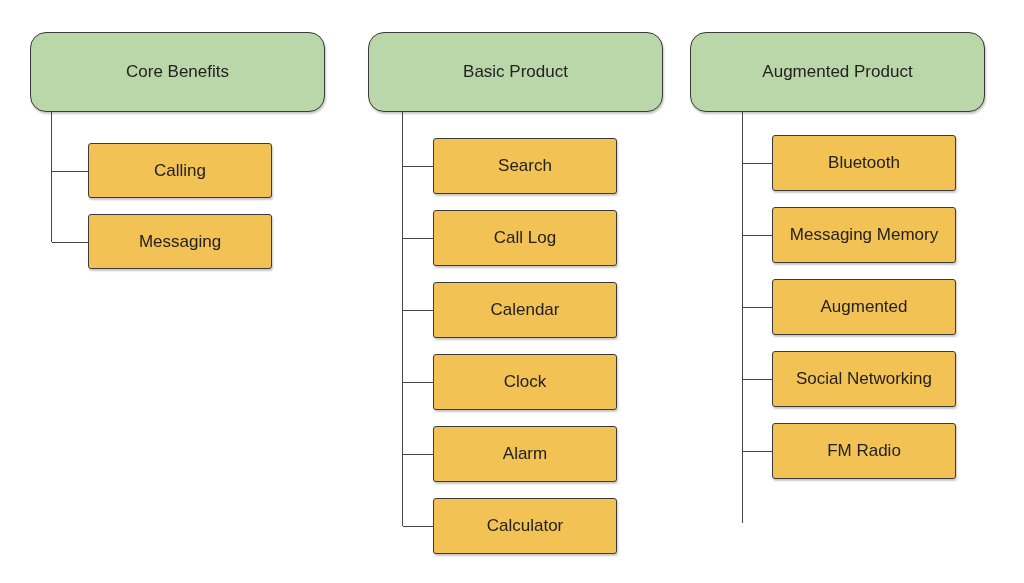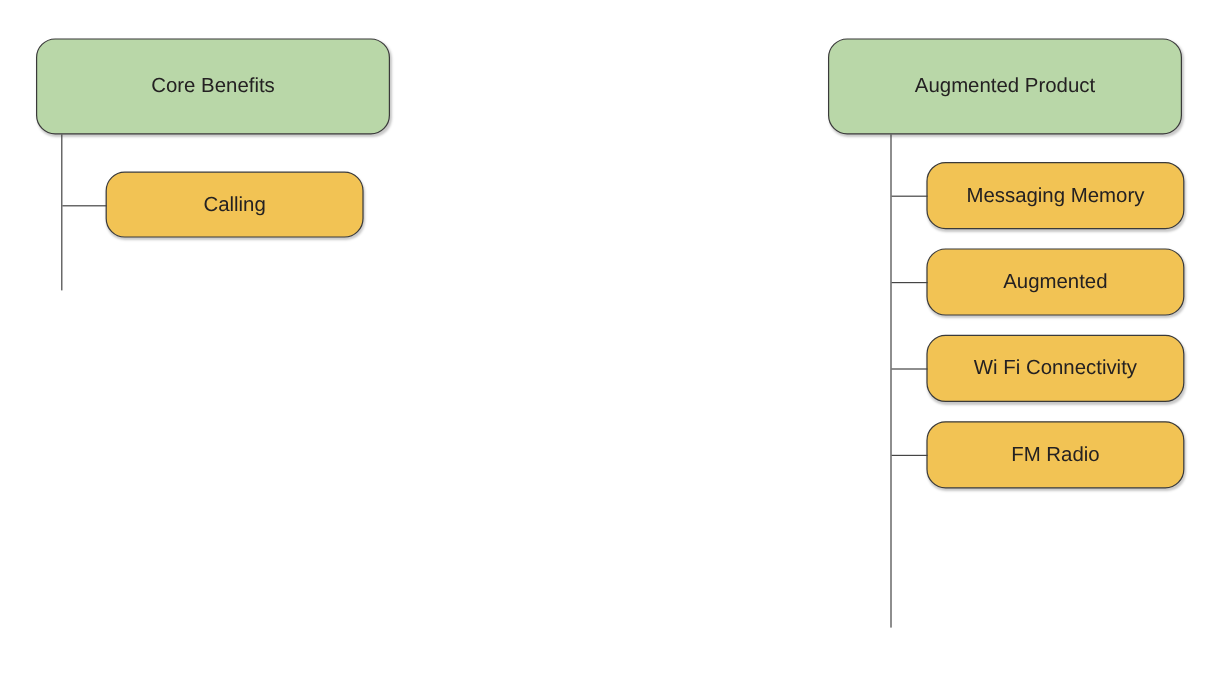--- a/index.html
+++ b/index.html
@@ -45,24 +45,24 @@
     height:80px;
     border-radius:16px;
     background:var(--header-fill);
     font-size:17px;
   }
   .children{
     position:relative;
     margin-left:var(--indent);
   }
   .item{
-    width:215px;
+    width:184px;
     height:var(--item-h);
     margin-top:16px;
-    border-radius:16px;
+    border-radius:3px;
     background:var(--item-fill);
     font-size:17px;
     position:relative;
   }
   .item:first-child{margin-top:var(--first-gap);}
   
   .item::before{
     content:"";
     position:absolute;
     left:calc(0px - (var(--indent) - var(--trunk)));
@@ -83,28 +83,42 @@
 </head>
 <body>
 
 <div class="canvas">
 
   <section class="tree-col col-0">
     <div class="node header">Core Benefits</div>
     <div class="trunk" style="height: 129.5px;"></div>
     <div class="children">
         <div class="node item">Calling</div>
+        <div class="node item">Messaging</div>
       </div>
   </section>
 
+  <section class="tree-col col-1">
+    <div class="node header">Basic Product</div>
+    <div class="trunk" style="height: 414px;"></div>
+    <div class="children">
+        <div class="node item">Search</div>
+        <div class="node item">Call Log</div>
+        <div class="node item">Calendar</div>
+        <div class="node item">Clock</div>
+        <div class="node item">Alarm</div>
+        <div class="node item">Calculator</div>
+      </div>
+  </section>
 
   <section class="tree-col col-2">
     <div class="node header">Augmented Product</div>
     <div class="trunk" style="height: 411px;"></div>
     <div class="children">
+        <div class="node item">Bluetooth</div>
         <div class="node item">Messaging Memory</div>
         <div class="node item">Augmented</div>
-        <div class="node item">Wi Fi Connectivity</div>
+        <div class="node item">Social Networking</div>
         <div class="node item">FM Radio</div>
       </div>
   </section>
 
 </div>
 
 </body></html>

